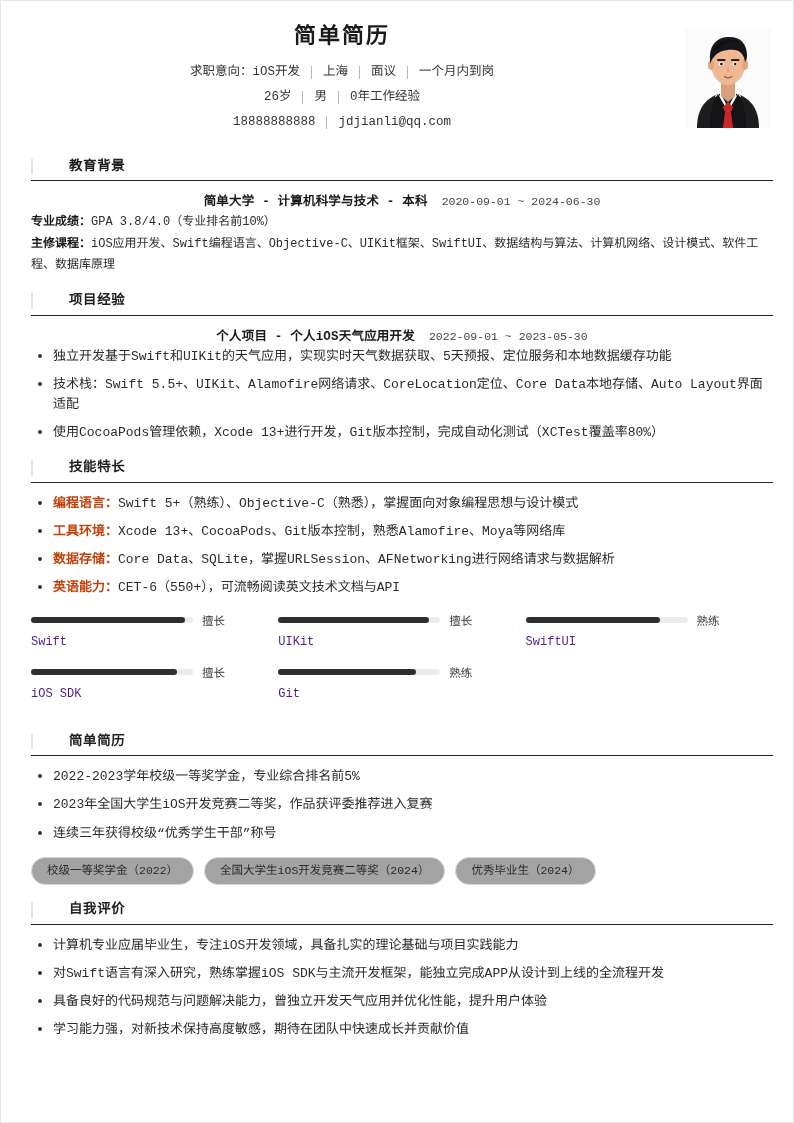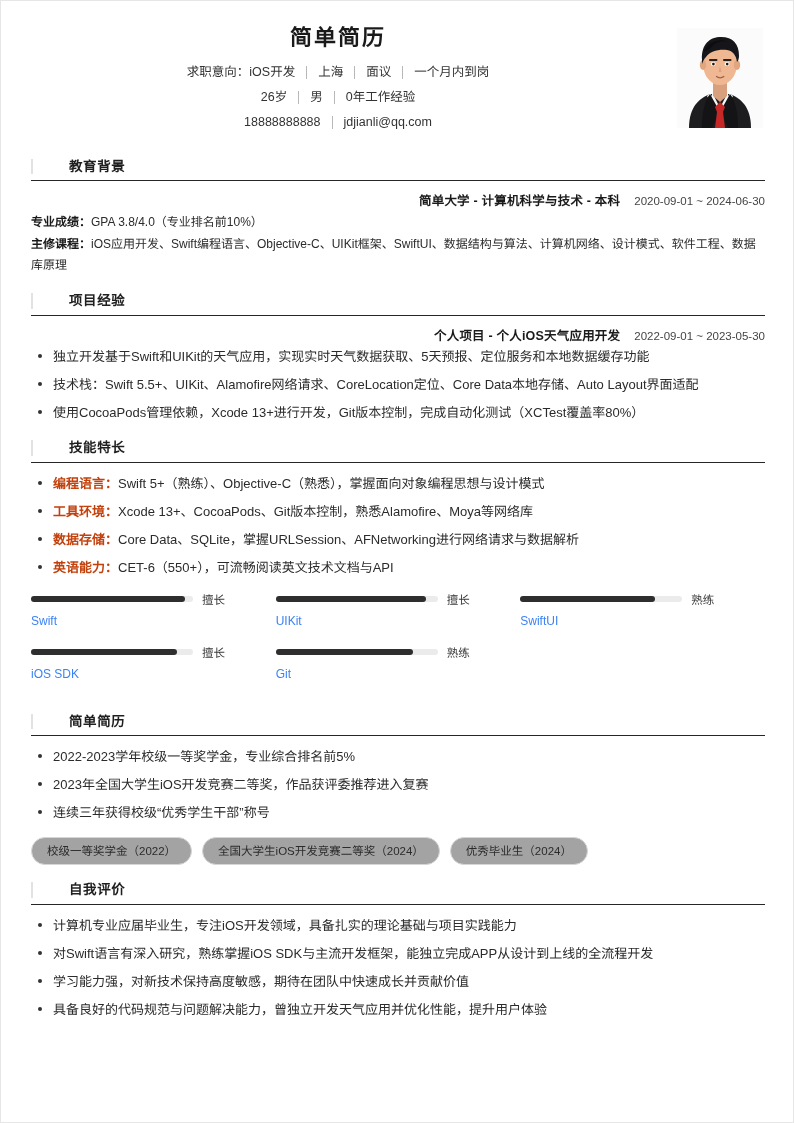--- a/index.html
+++ b/index.html
@@ -13,21 +13,22 @@
   }
   .page {
     position: relative;
     width: 794px;
     height: 1123px;
     background: #ffffff;
     border: 1px solid #e6e6e6;
     overflow: hidden;
   }
   .sheet {
-    padding: 22px 28px 0 30px;
+    padding: 22px 20px 0 30px;
+    font-family: Liberation Mono, monospace;
   }
 
   
   .header {
     position: relative;
     min-height: 118px;
     padding-bottom: 12px;
   }
   .header-main {
     padding-right: 120px;
@@ -94,21 +95,21 @@
     color: #1f1f1f;
     letter-spacing: 0.6px;
     line-height: 1.3;
     margin-left: 30px;
   }
   .section-body { padding-top: 9px; }
 
   
   .entry-head {
     display: flex;
-    justify-content: flex-end;
+    justify-content: center;
     align-items: baseline;
     margin-bottom: 3px;
   }
   .entry-title {
     font-size: 12.5px;
     font-weight: 700;
     color: #1a1a1a;
     letter-spacing: 0.2px;
   }
   .entry-date {
@@ -177,21 +178,21 @@
     background: #2e2e2e;
   }
   .bar-level {
     font-size: 11.5px;
     color: #3a3a3a;
     white-space: nowrap;
   }
   .bar-name {
     margin-top: 7px;
     font-size: 12px;
-    color: #3b82f6;
+    color: #4c1d95;
     line-height: 1.3;
   }
 
   
   .tags {
     display: flex;
     flex-wrap: wrap;
     gap: 10px;
     margin-top: 13px;
   }
@@ -384,21 +385,21 @@
           </div>
         </div>
         <div class="section">
           <div class="section-head">
             <div class="section-title">自我评价</div>
           </div>
           <div class="section-body">
             <ul class="bullets">
               <li>计算机专业应届毕业生，专注iOS开发领域，具备扎实的理论基础与项目实践能力</li>
               <li>对Swift语言有深入研究，熟练掌握iOS SDK与主流开发框架，能独立完成APP从设计到上线的全流程开发</li>
+              <li>具备良好的代码规范与问题解决能力，曾独立开发天气应用并优化性能，提升用户体验</li>
               <li>学习能力强，对新技术保持高度敏感，期待在团队中快速成长并贡献价值</li>
-              <li>具备良好的代码规范与问题解决能力，曾独立开发天气应用并优化性能，提升用户体验</li>
             </ul>
           </div>
         </div>
       </div>
 
   </div>
 </div>
 
 </body></html>

